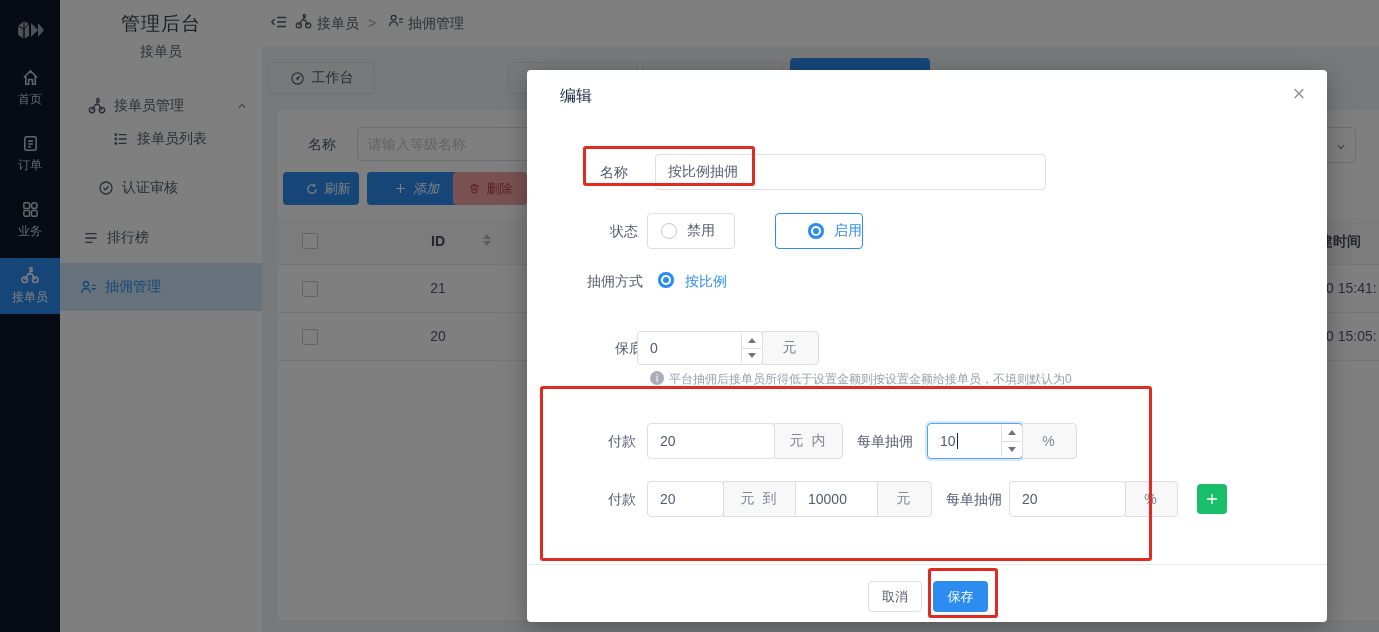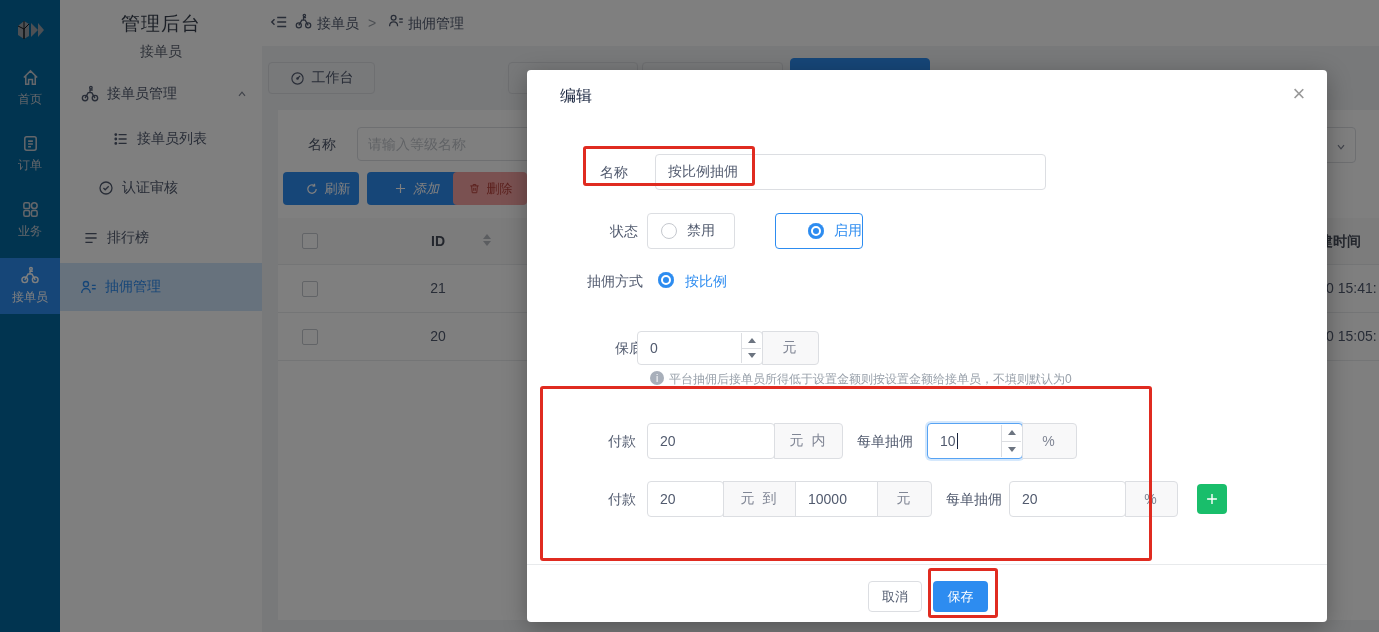--- a/index.html
+++ b/index.html
@@ -5,21 +5,21 @@
   * { box-sizing: border-box; margin: 0; padding: 0; }
   html,body { width:1379px; height:632px; }
   .screen {
     position: relative; width: 1379px; height: 632px; overflow: hidden;
     background: #f0f2f5; font-family: "Liberation Sans", "DejaVu Sans", sans-serif;
     font-size: 14px; color: #515a6e;
   }
   svg { display:block; }
 
   
-  .rail { position:absolute; left:0; top:0; bottom:0; width:60px; background:#0369a1; z-index:1; }
+  .rail { position:absolute; left:0; top:0; bottom:0; width:60px; background:#0f172a; z-index:1; }
   .rail-logo { position:absolute; left:0; top:8px; width:60px; height:44px; display:flex; align-items:center; justify-content:center; }
   .rail-item { position:absolute; left:0; width:60px; height:56px; display:flex; flex-direction:column; align-items:center; justify-content:center; gap:4px; color:#c8ccd4; font-size:12px; cursor:pointer; }
   .rail-item.active { background:#2d8cf0; color:#fff; }
 
   
   .side { position:absolute; left:60px; top:0; bottom:0; width:202px; background:#ffffff; z-index:1; }
   .side-title { position:absolute; left:0; top:11px; width:202px; text-align:center; font-size:19px; color:#39414e; letter-spacing:1px; }
   .side-sub { position:absolute; left:0; top:43px; width:202px; text-align:center; font-size:14px; color:#5d6472; }
   .menu-row { position:absolute; left:0; width:202px; height:48px; display:flex; align-items:center; gap:8px; color:#515a6e; cursor:pointer; }
   .menu-row .lbl { font-size:14px; }
@@ -131,21 +131,21 @@
           <circle cx="11" cy="3" r="1.4"></circle>
       </svg>
       <span>接单员</span>
     </div>
   </aside>
 
   <aside class="side">
     <div class="side-title">管理后台</div>
     <div class="side-sub">接单员</div>
 
-    <div class="menu-row" style="top:70px; padding-left:21px;">
+    <div class="menu-row" style="top:82px; padding-left:28px;">
       <svg width="18" height="18" viewBox="0 0 20 20" fill="none" stroke="currentColor" stroke-width="1.5">
         <circle cx="4.5" cy="14.5" r="3"></circle>
           <circle cx="15.5" cy="14.5" r="3"></circle>
         <path d="M4.5 14.5 L8 8.5 H12 L15.5 14.5 M10 8.5 L10 5.5 H13"></path>
           <circle cx="11" cy="3" r="1.4"></circle>
       </svg>
       <span class="lbl">接单员管理</span>
       <svg class="menu-caret" width="12" height="12" viewBox="0 0 20 20" fill="none" stroke="#808695" stroke-width="2">
         <path d="M5 13 L10 7 L15 13"></path>
       </svg>

